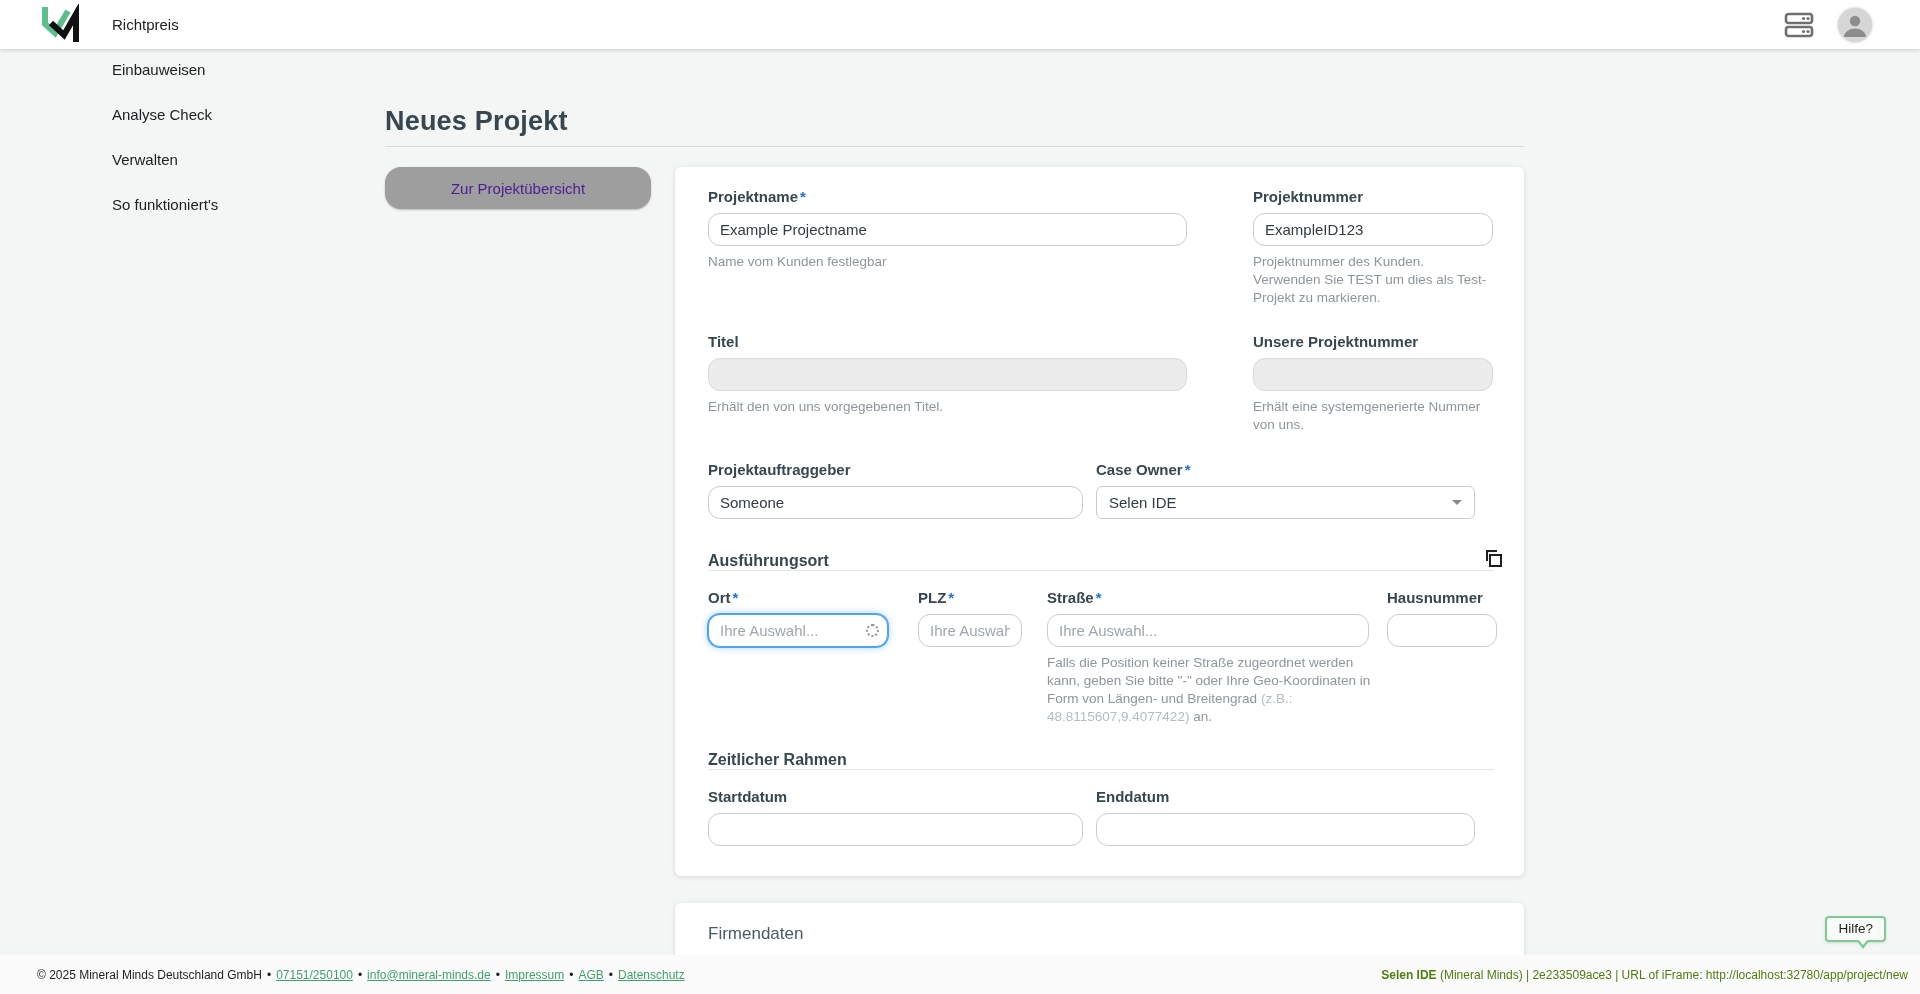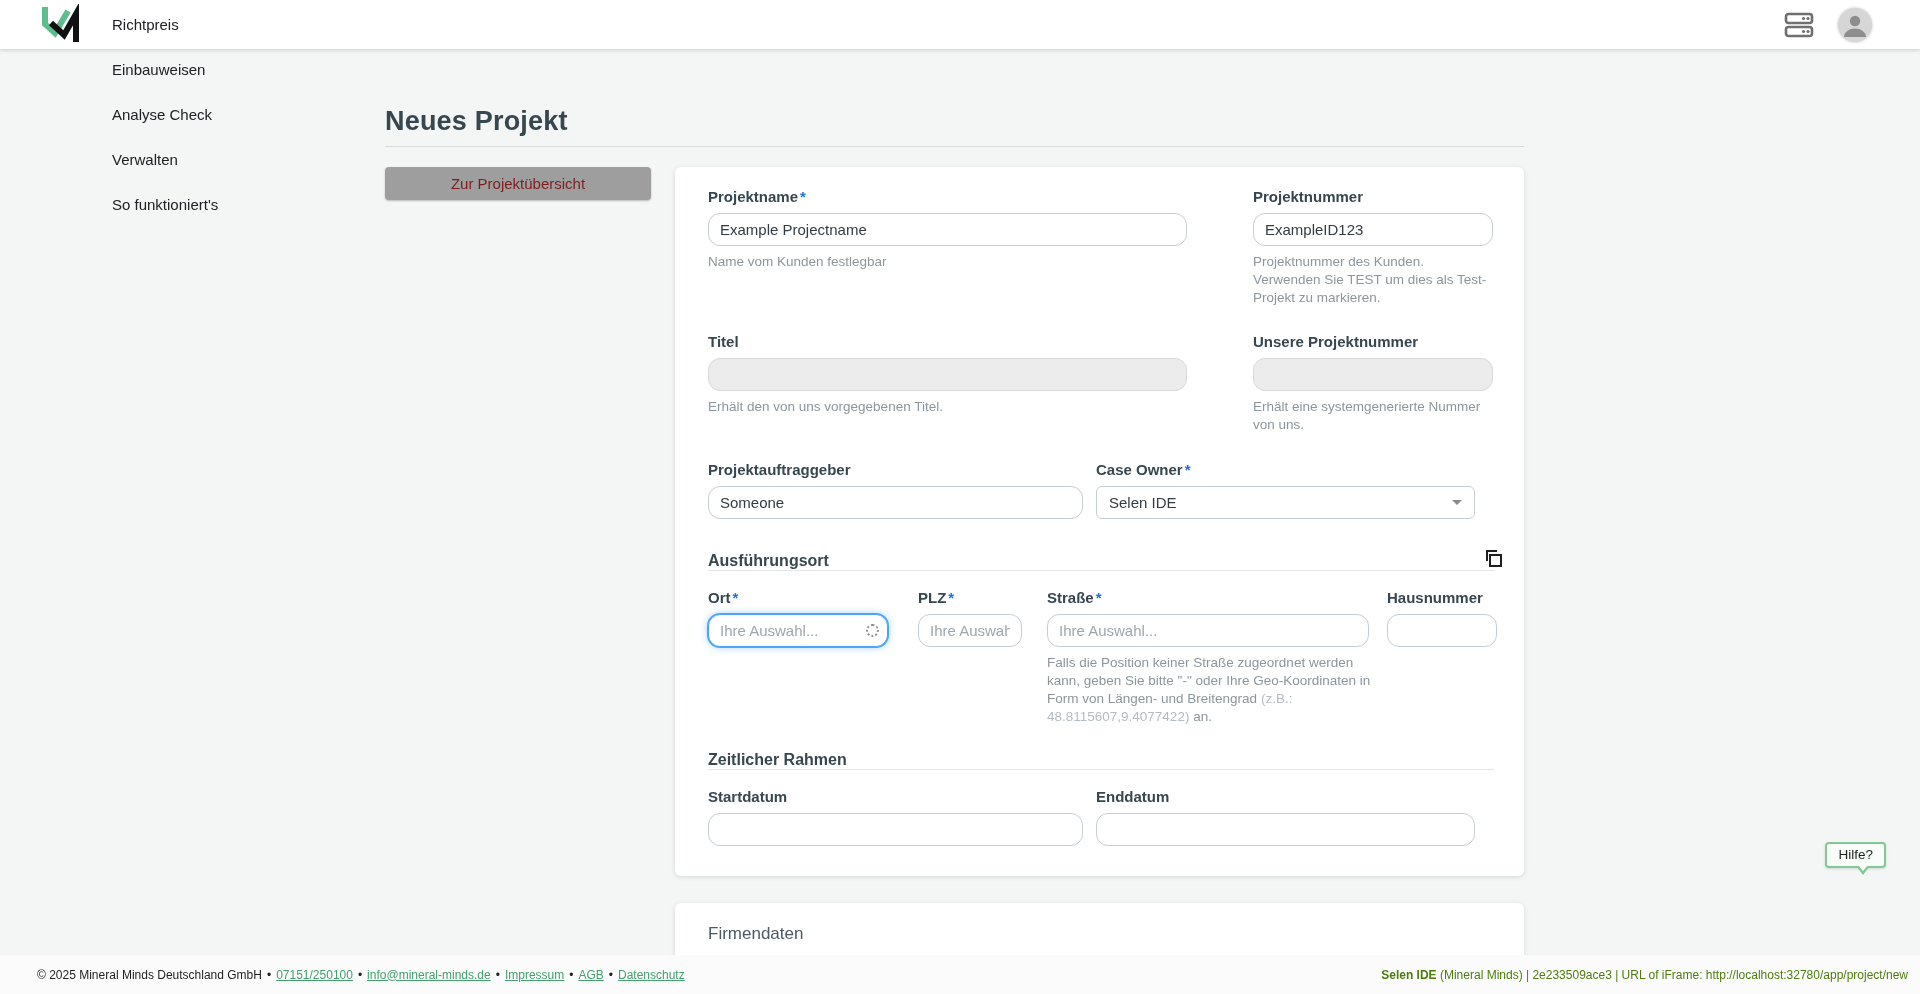--- a/index.html
+++ b/index.html
@@ -31,22 +31,22 @@
     box-shadow: 0 0 3px rgba(0,0,0,.25);
   }
 
   
   .content { margin-left: 385px; width: 1139px; }
   .page-title { font-size: 27px; font-weight: 600; color: #37474f; margin: 0; padding-top: 57px; letter-spacing: .2px; }
   .title-divider { border-bottom: 1px solid #dadada; margin-top: 9px; }
   .content-row { display: flex; margin-top: 20px; }
   .left-col { width: 266px; flex: 0 0 266px; }
   .back-button {
-    width: 266px; height: 33px; background: #9e9e9e; color: #7f1d1d;
-    border: none; border-radius: 4px; font-size: 15px; font-family: inherit;
+    width: 266px; height: 42px; background: #9e9e9e; color: #4c1d95;
+    border: none; border-radius: 16px; font-size: 15px; font-family: inherit;
     cursor: pointer; box-shadow: 0 1px 2px rgba(0,0,0,.25);
   }
   .right-col { margin-left: 24px; width: 849px; }
 
   .card {
     background: #ffffff; border-radius: 6px;
     box-shadow: 0 1px 5px rgba(0,0,0,.12);
     padding: 21px 30px 26px 33px;
   }
   .card-2 { margin-top: 27px; height: 70px; overflow: hidden; padding-bottom: 0; }
@@ -107,21 +107,21 @@
     cursor: pointer;
   }
   .select-caret {
     margin-left: auto; width: 0; height: 0;
     border-left: 5px solid transparent; border-right: 5px solid transparent;
     border-top: 5px solid #8a8a8a;
   }
 
   
   .help-bubble {
-    position: fixed; top: 842px; right: 34px; z-index: 20;
+    position: fixed; top: 916px; right: 34px; z-index: 20;
     background: #f8fdf9; border: 2px solid #81c995; border-radius: 4px;
     padding: 3px 11px 4px; font-size: 13.5px; color: #1f1f1f; cursor: pointer;
     box-shadow: 0 1px 3px rgba(0,0,0,.12);
   }
   .help-bubble::after {
     content: ""; position: absolute; bottom: -9px; right: 14px;
     border-left: 7px solid transparent; border-right: 7px solid transparent;
     border-top: 9px solid #81c995;
   }
   .help-bubble::before {

